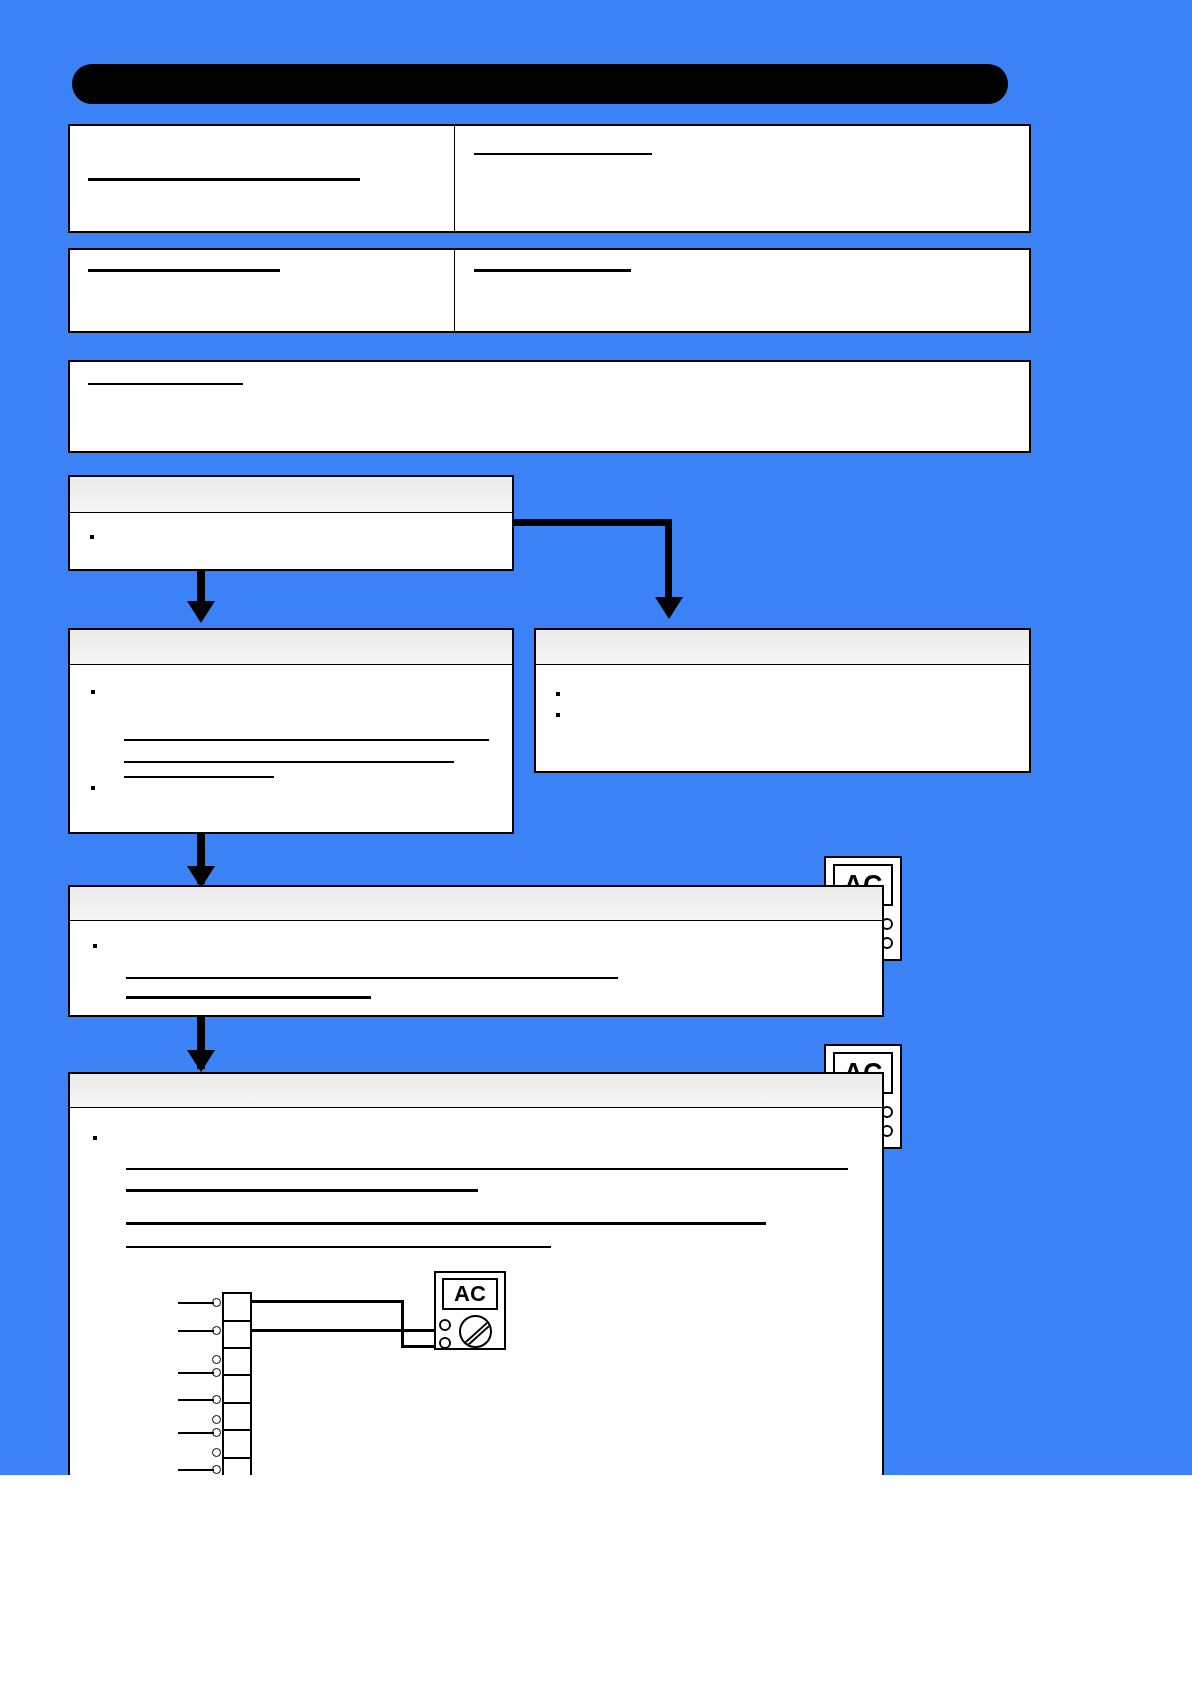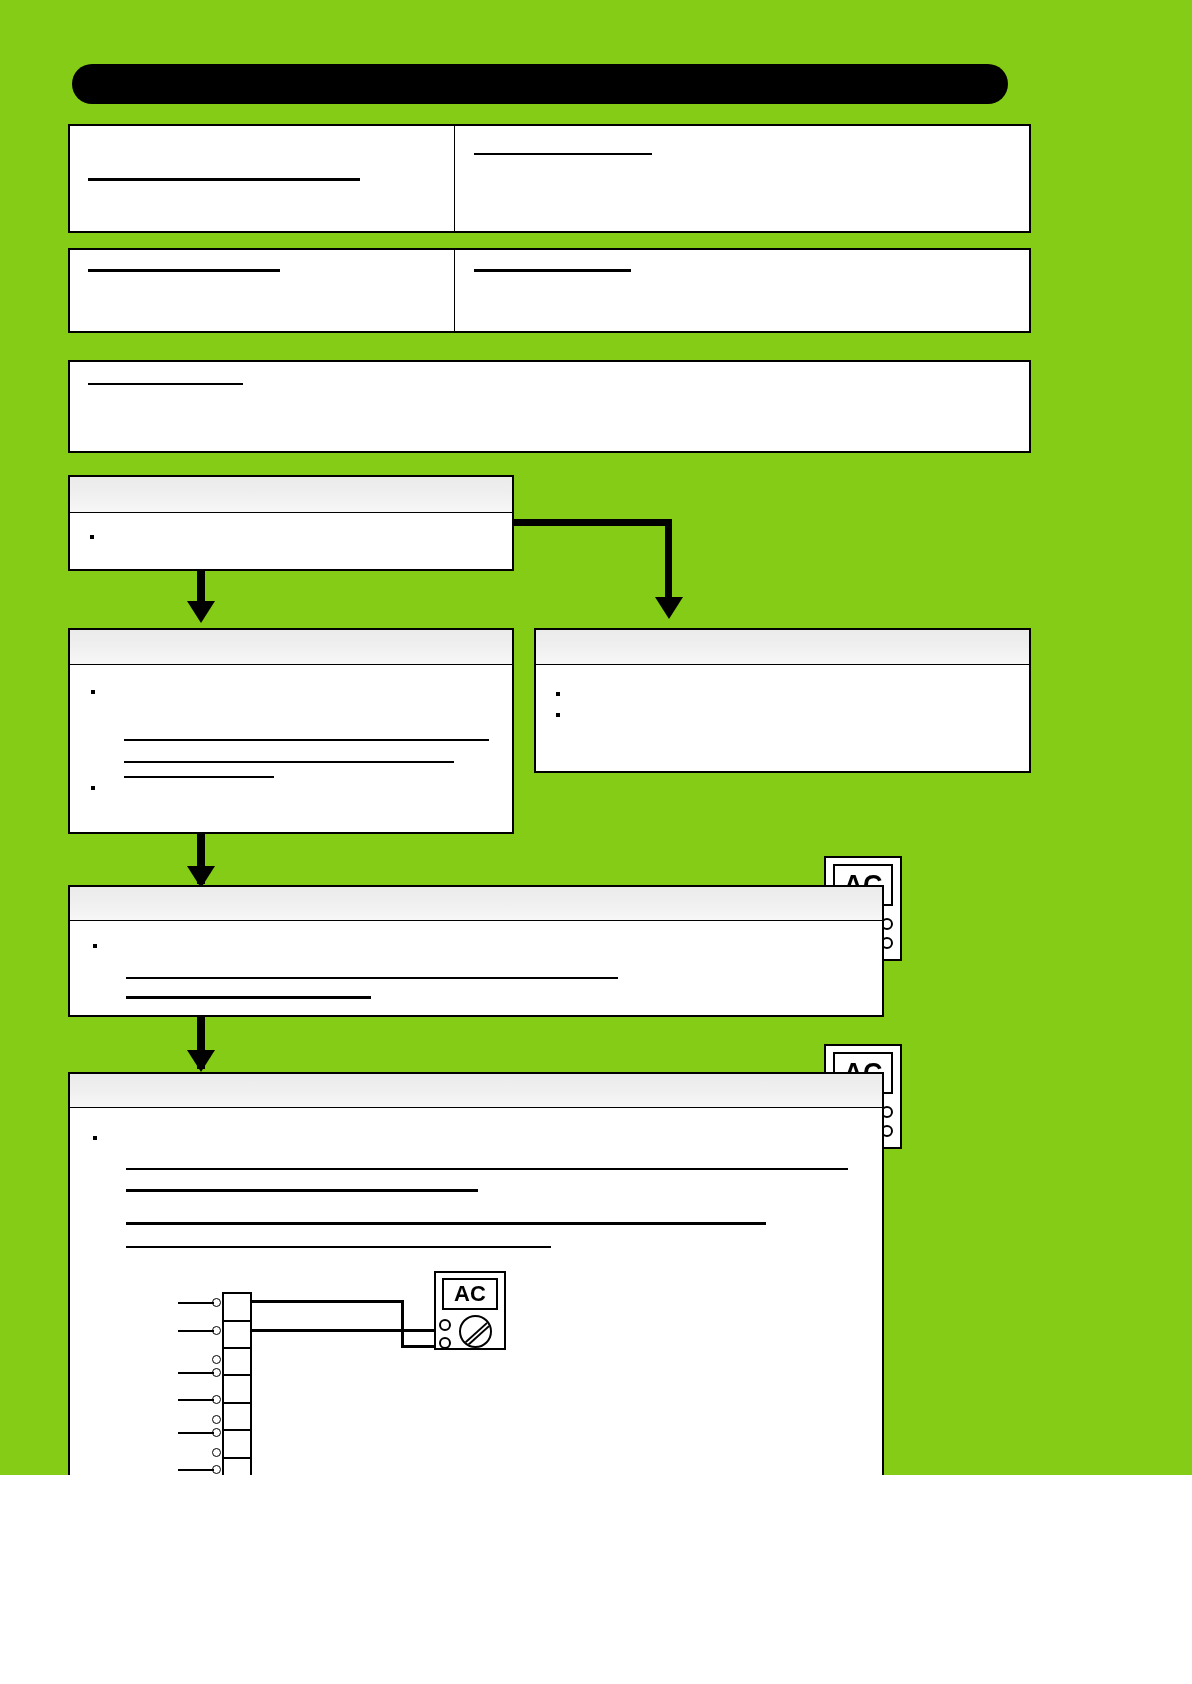--- a/index.html
+++ b/index.html
@@ -1,17 +1,17 @@
 <!DOCTYPE html>
 <html><head>
 <meta charset="utf-8">
 <style>
   html,body{margin:0;padding:0;background:#ffffff;}
   body{font-family:"Liberation Sans",sans-serif;}
-  #page{position:relative;width:1192px;height:1475px;background:#84cc16;overflow:hidden;}
+  #page{position:relative;width:1192px;height:1475px;background:#3b82f6;overflow:hidden;}
 
   
   .titlebar{position:absolute;background:#000000;border-radius:22px;}
   .titlebar .tb-text{color:#ffffff;font-size:17px;font-weight:bold;padding:8px 22px;display:block;}
 
   
   .box{position:absolute;background:#ffffff;border:2px solid #000000;box-sizing:border-box;}
   .vdiv{position:absolute;width:0;border-left:1.5px solid #000000;}
 
   

